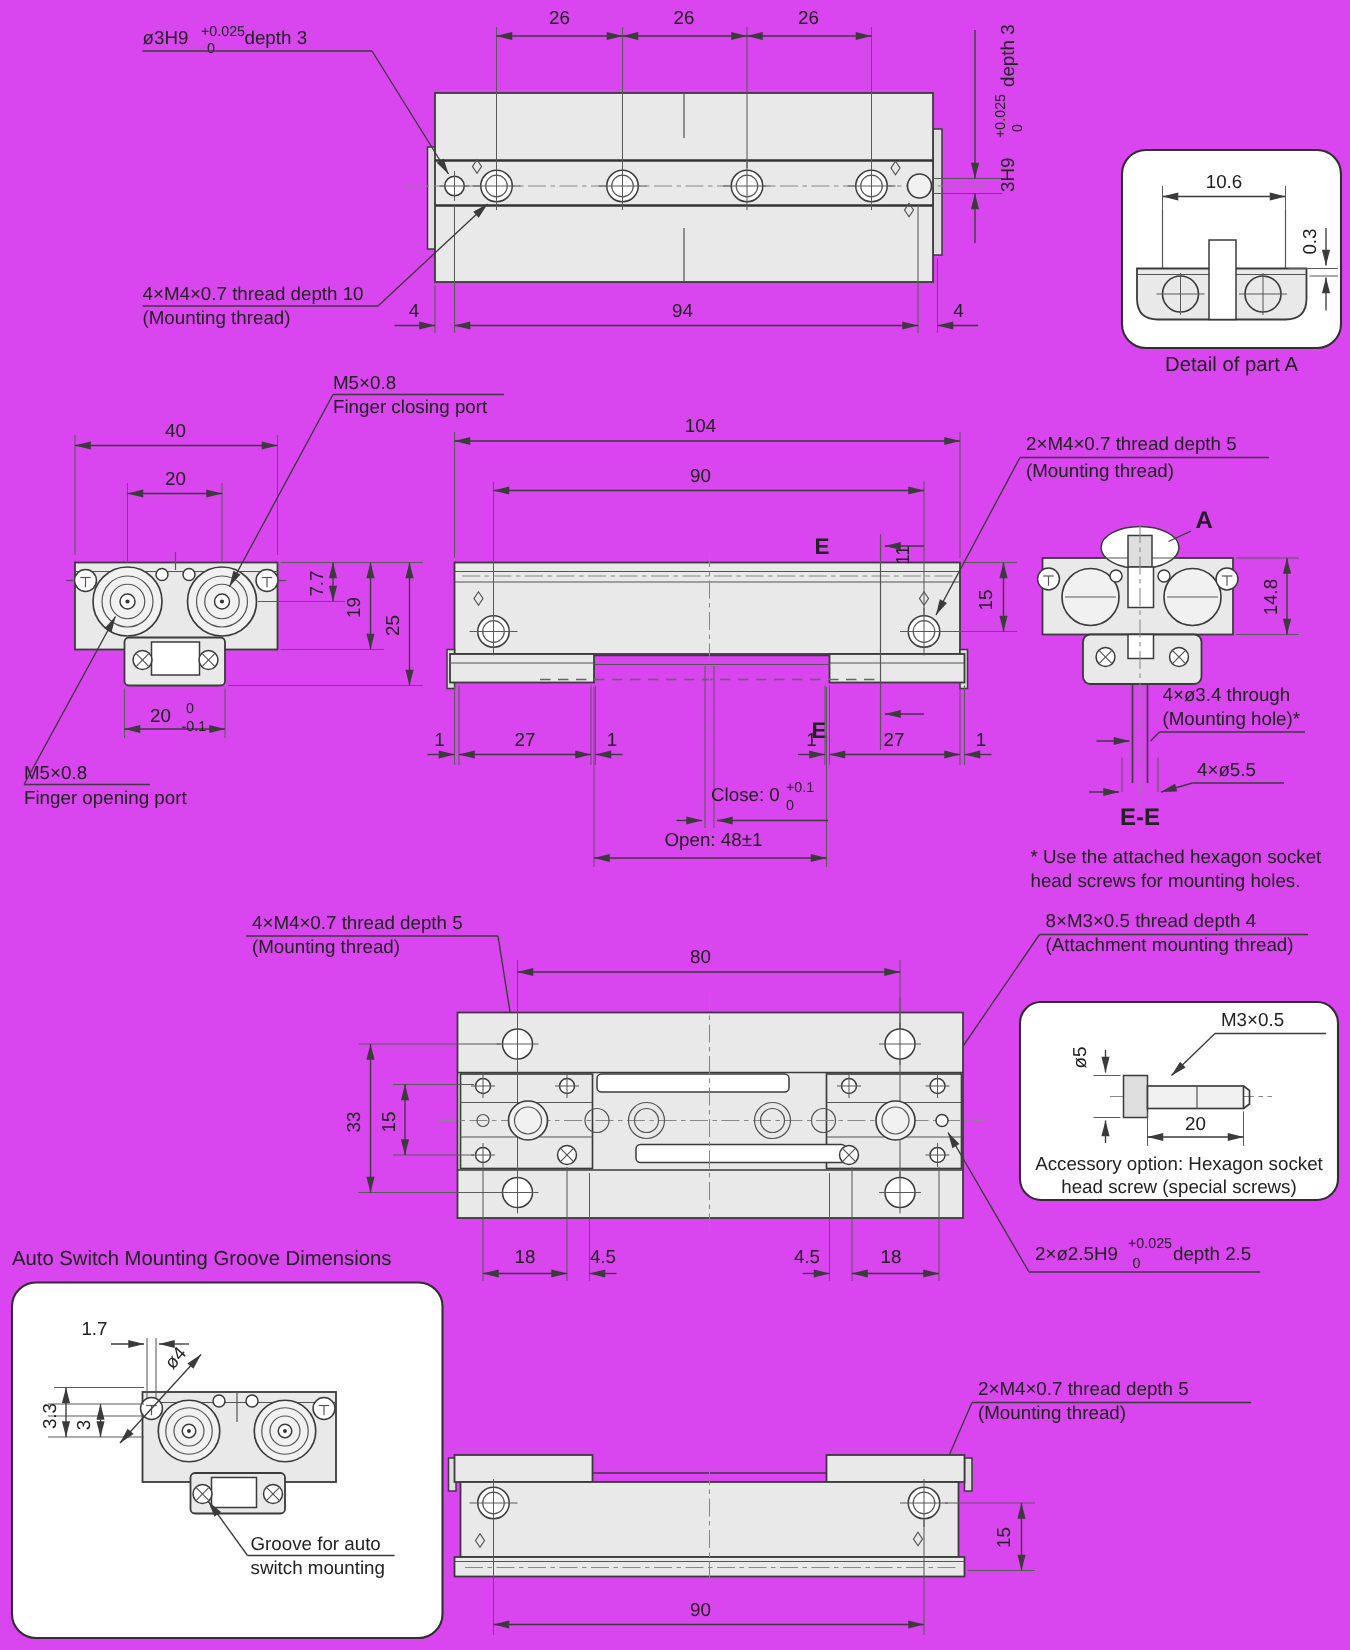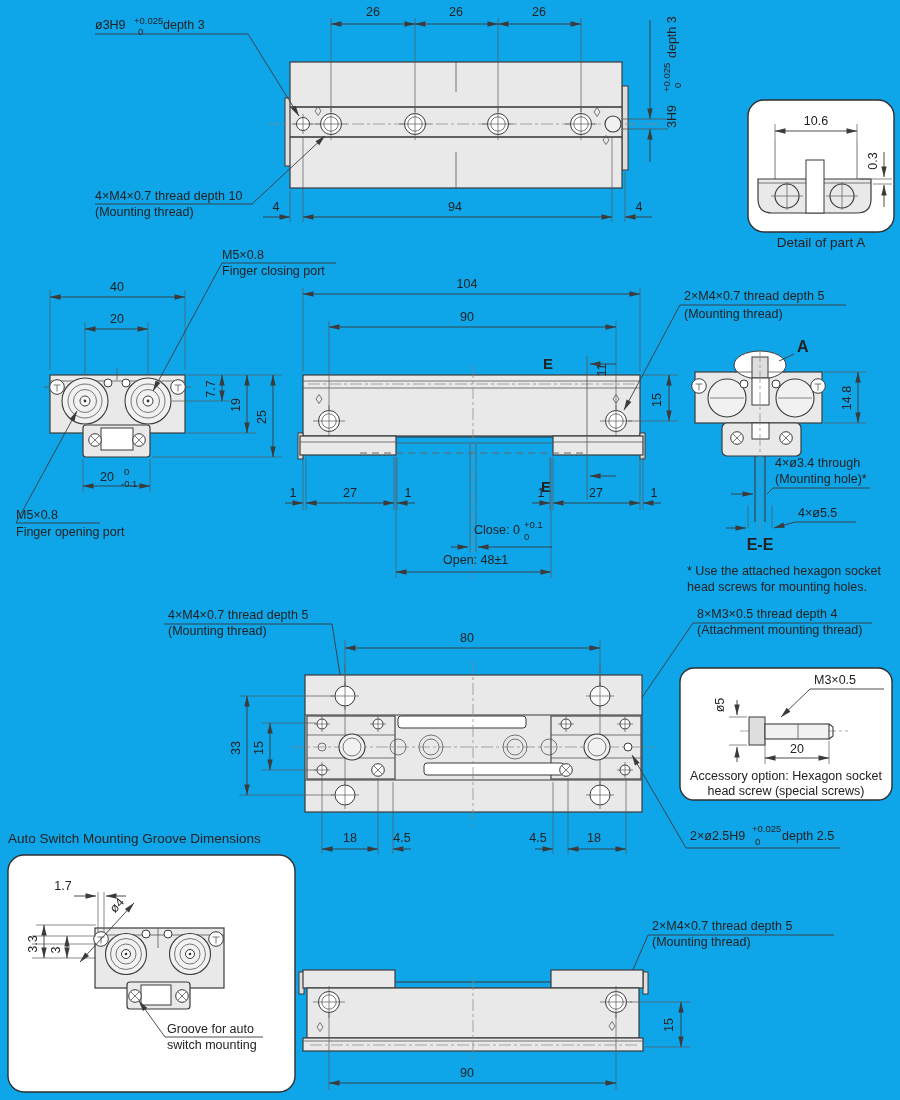--- a/index.html
+++ b/index.html
@@ -1,16 +1,16 @@
 <!DOCTYPE html>
 <html><head>
 <meta charset="utf-8">
 <style>
   html,body{margin:0;padding:0;background:#ffffff;}
-  #stage{position:relative;width:900px;height:1100px;background:#0ea5e9;overflow:hidden;}
+  #stage{position:relative;width:900px;height:1100px;background:#d946ef;overflow:hidden;}
   svg{position:absolute;left:0;top:0;}
   text{font-family:"Liberation Sans","DejaVu Sans",sans-serif;font-size:12.5px;fill:#222;}
   .t9{font-size:9.5px;}
   .t13{font-size:13.5px;}
   .tb{font-size:15px;font-weight:bold;}
   .s1{stroke:#3b3b3b;stroke-width:1.1;fill:none;}
   .s08{stroke:#555;stroke-width:0.8;fill:none;}
   .thick{stroke:#333;stroke-width:1.6;fill:none;}
   .dim{stroke:#3b3b3b;stroke-width:0.9;fill:none;}
   .ext{stroke:#5a5a5a;stroke-width:0.7;fill:none;}

